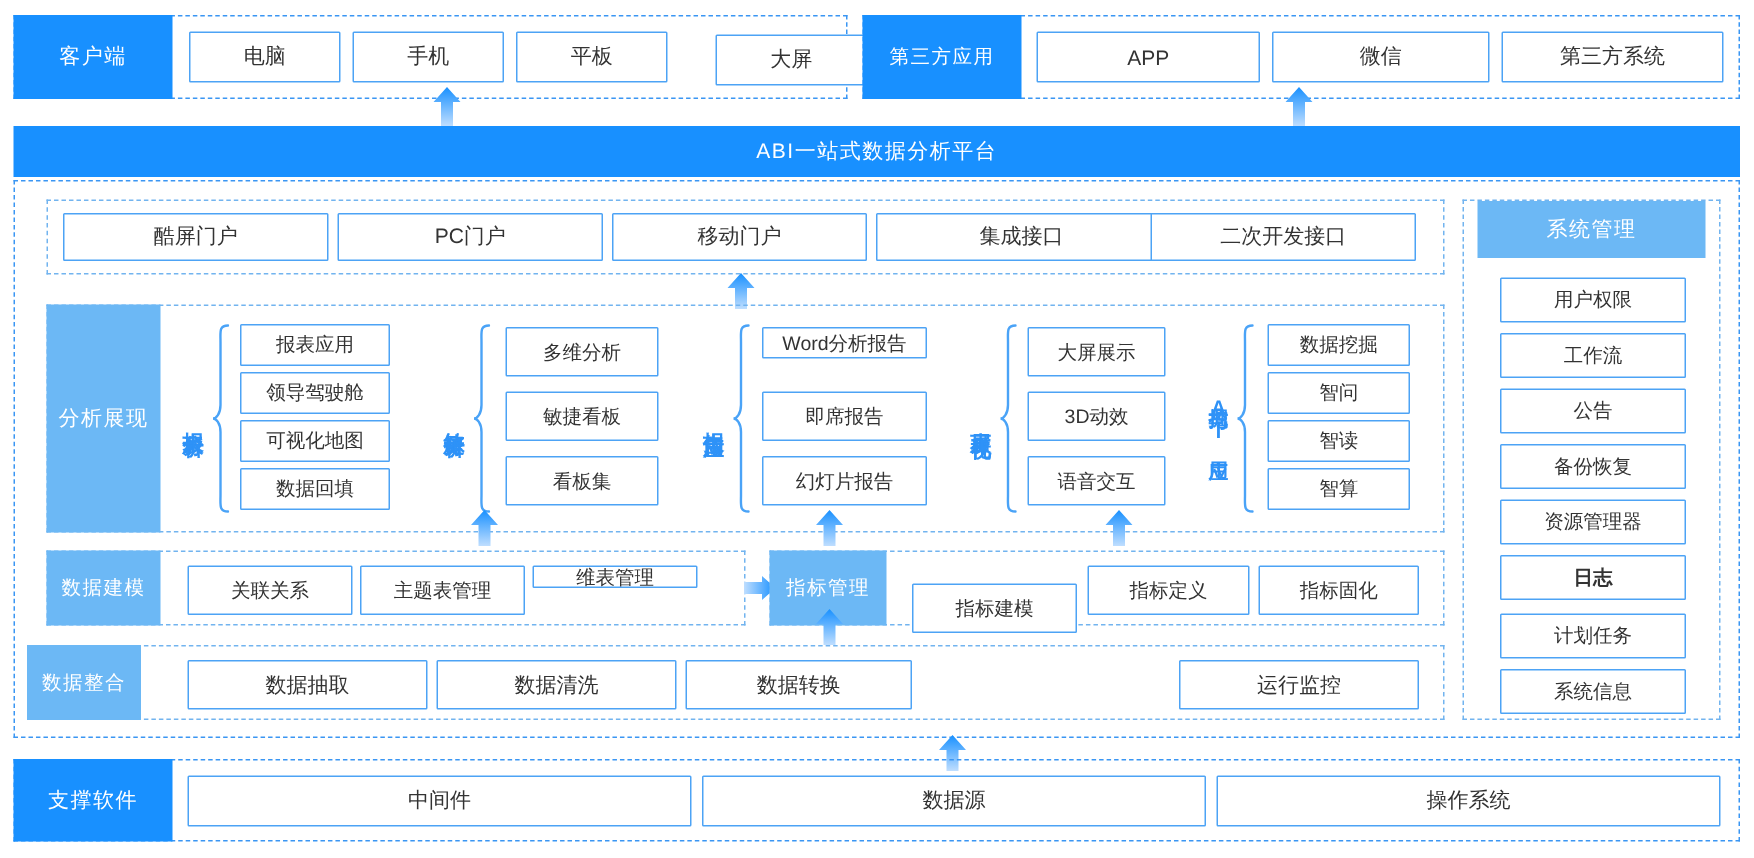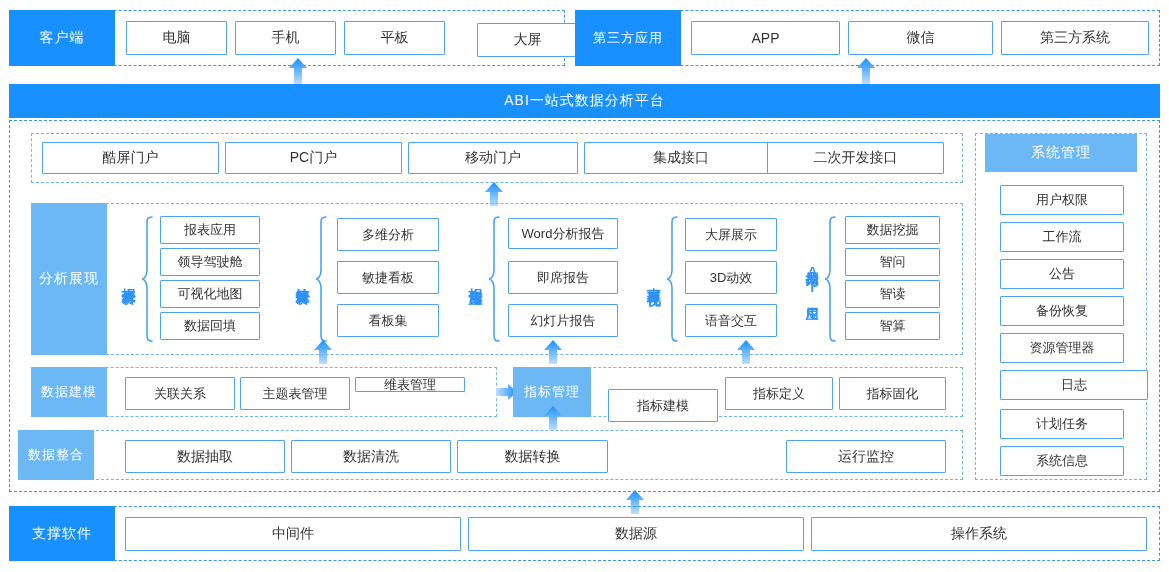--- a/index.html
+++ b/index.html
@@ -146,21 +146,21 @@
   <div class="wbox" style="left:337px;top:218px;width:102px;height:33px;font-size:13px;">多维分析</div>
   <div class="wbox" style="left:337px;top:261px;width:102px;height:33px;font-size:13px;">敏捷看板</div>
   <div class="wbox" style="left:337px;top:304px;width:102px;height:33px;font-size:13px;">看板集</div>
 
   <div class="vlabel" style="left:467px;top:229px;width:18px;height:100px;">报告应用</div>
   <div class="brace" style="left:488px;top:216px;width:12px;height:126px;">
     <svg width="12" height="126" viewBox="0 0 12 126">
       <path d="M11 1 C5 1 6 5 6 12 L6 54 C6 60 3 63 1 63 C3 63 6 66 6 72 L6 114 C6 121 5 125 11 125" fill="none" stroke="#4aa3f7" stroke-width="1.6" stroke-linecap="round"></path>
     </svg>
   </div>
-  <div class="wbox" style="left:508px;top:218px;width:110px;height:31px;font-size:13px;">Word分析报告</div>
+  <div class="wbox" style="left:508px;top:218px;width:110px;height:21px;font-size:13px;">Word分析报告</div>
   <div class="wbox" style="left:508px;top:261px;width:110px;height:33px;font-size:13px;">即席报告</div>
   <div class="wbox" style="left:508px;top:304px;width:110px;height:33px;font-size:13px;">幻灯片报告</div>
 
   <div class="vlabel" style="left:645px;top:215px;width:18px;height:128px;">大屏可视化</div>
   <div class="brace" style="left:666px;top:216px;width:12px;height:126px;">
     <svg width="12" height="126" viewBox="0 0 12 126">
       <path d="M11 1 C5 1 6 5 6 12 L6 54 C6 60 3 63 1 63 C3 63 6 66 6 72 L6 114 C6 121 5 125 11 125" fill="none" stroke="#4aa3f7" stroke-width="1.6" stroke-linecap="round"></path>
     </svg>
   </div>
   <div class="wbox" style="left:685px;top:218px;width:92px;height:33px;font-size:13px;">大屏展示</div>
@@ -232,21 +232,21 @@
     </svg>
   </div>
 
   <div class="dashbox thin" style="left:975px;top:133px;width:172px;height:347px;"></div>
   <div class="badge light" style="left:985px;top:134px;width:152px;height:38px;">系统管理</div>
   <div class="wbox" style="left:1000px;top:185px;width:124px;height:30px;font-size:13px;">用户权限</div>
   <div class="wbox" style="left:1000px;top:222px;width:124px;height:30px;font-size:13px;">工作流</div>
   <div class="wbox" style="left:1000px;top:259px;width:124px;height:30px;font-size:13px;">公告</div>
   <div class="wbox" style="left:1000px;top:296px;width:124px;height:30px;font-size:13px;">备份恢复</div>
   <div class="wbox" style="left:1000px;top:333px;width:124px;height:30px;font-size:13px;">资源管理器</div>
-  <div class="wbox" style="left:1000px;top:370px;width:148px;height:30px;font-size:13px;">日志</div>
+  <div class="wbox" style="left:1000px;top:370px;width:124px;height:30px;font-size:13px;font-weight:bold;">日志</div>
   <div class="wbox" style="left:1000px;top:409px;width:124px;height:30px;font-size:13px;">计划任务</div>
   <div class="wbox" style="left:1000px;top:446px;width:124px;height:30px;font-size:13px;">系统信息</div>
 
   <div class="arrow-up" style="left:625px;top:490px;width:20px;height:24px;">
     <svg width="20" height="24" viewBox="0 0 20 24">
       <path d="M10 0 L19 10 L14 10 L14 24 L6 24 L6 10 L1 10 Z" fill="url(#ag1)"></path>
     </svg>
   </div>
 
   <div class="dashbox" style="left:9px;top:506px;width:1151px;height:55px;"></div>

